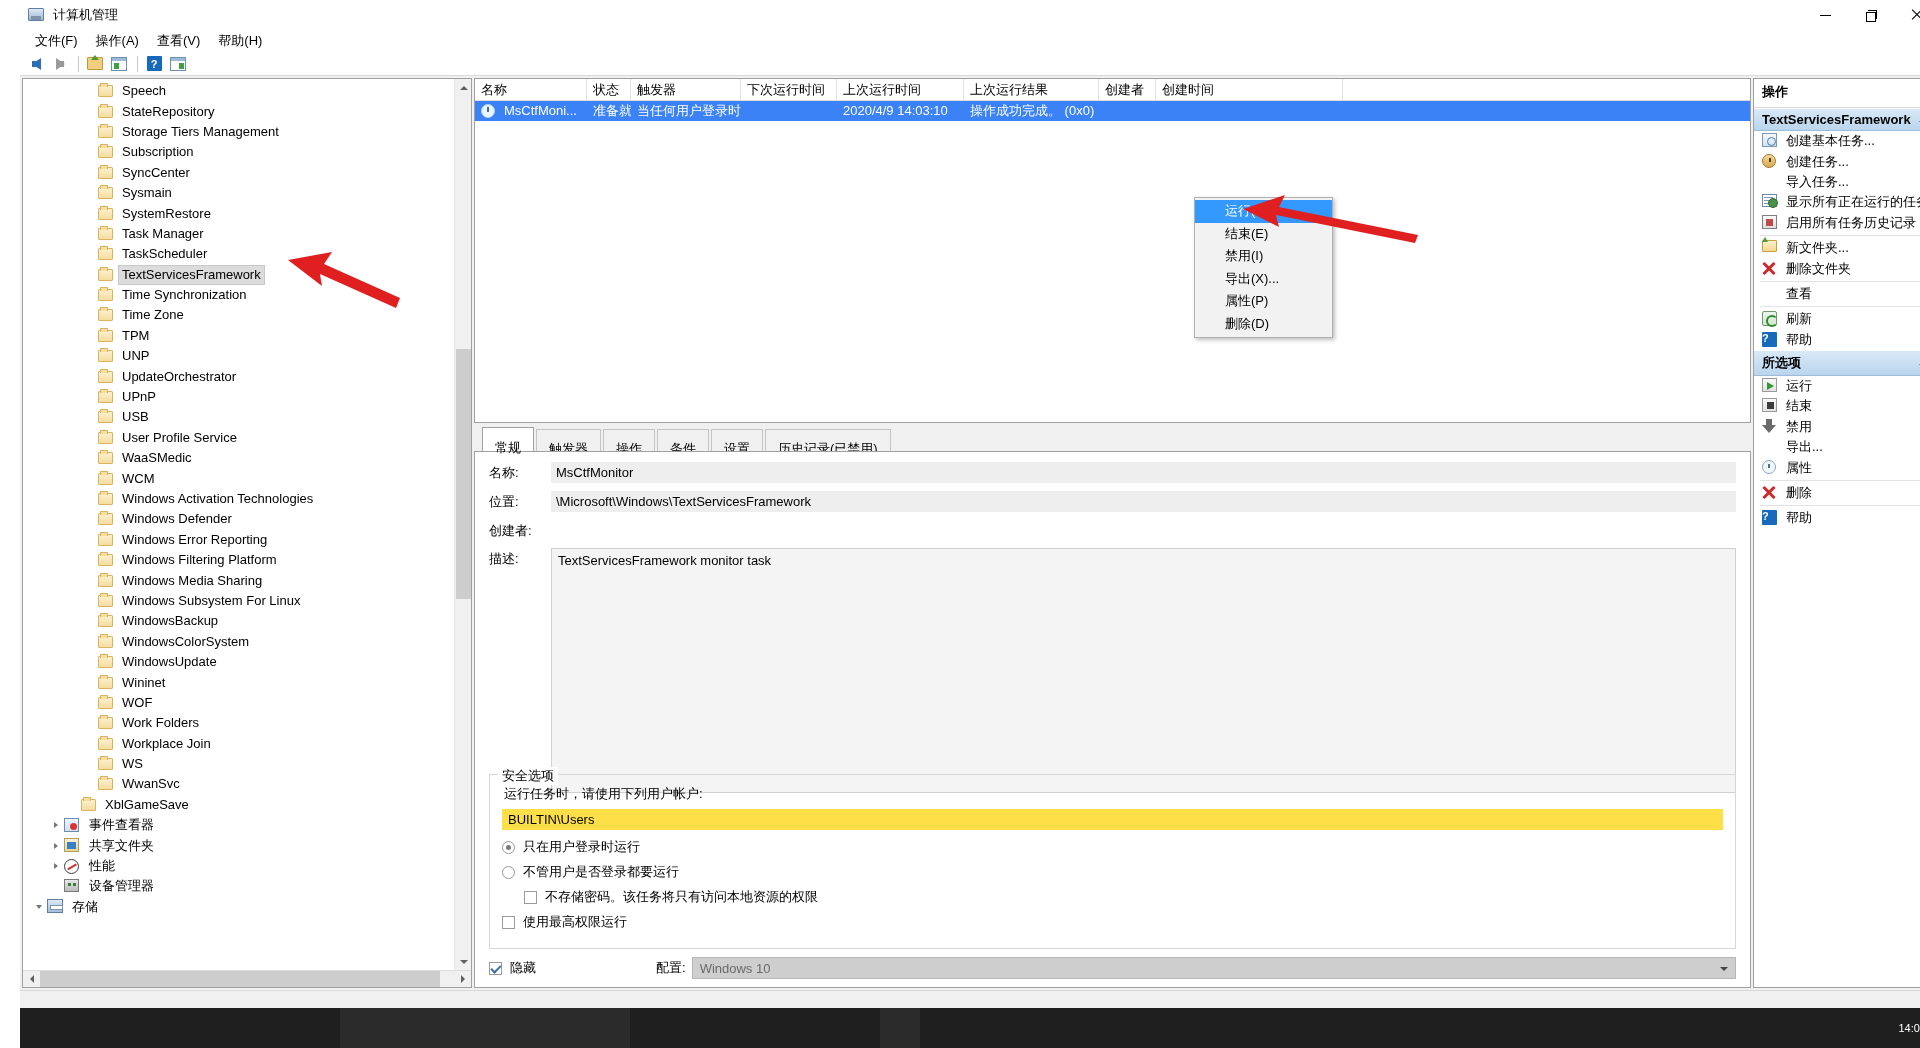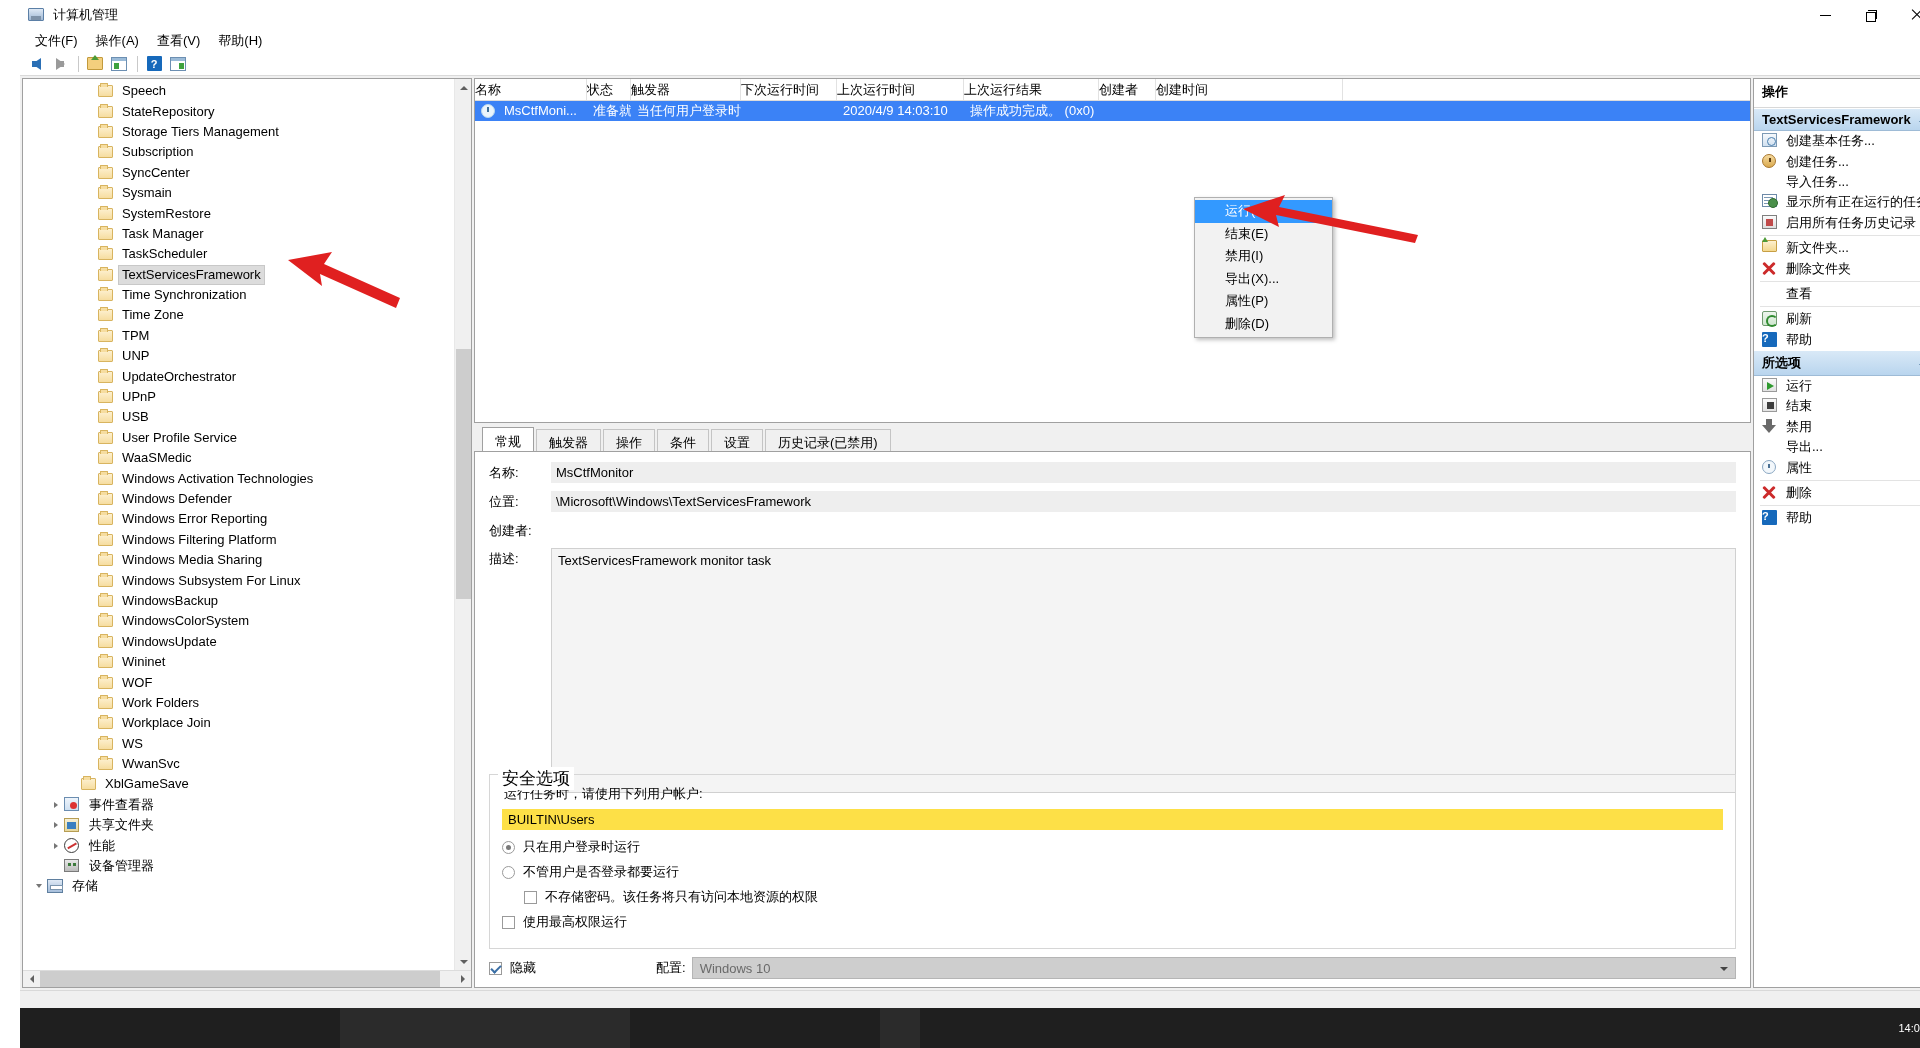--- a/index.html
+++ b/index.html
@@ -240,21 +240,21 @@
   .lv-header {
     height: 22px;
     display: flex;
     background: #ffffff;
     border-bottom: 1px solid #dcdcdc;
     font-size: 13px;
     flex: 0 0 22px;
   }
   .lv-header .col {
     border-right: 1px solid #e2e2e2;
-    padding: 2px 0;
+    padding: 2px 6px;
     line-height: 18px;
     white-space: nowrap;
     overflow: hidden;
   }
   .lv-rows { flex: 1 1 auto; position: relative; }
   .lv-row {
     height: 20px;
     display: flex;
     align-items: center;
     font-size: 13px;
@@ -284,21 +284,21 @@
   }
   .tabs {
     display: flex;
     align-items: flex-end;
     height: 24px;
     flex: 0 0 24px;
     padding-left: 8px;
   }
   .tab {
     height: 22px;
-    padding: 2px 12px;
+    padding: 8px 12px;
     line-height: 21px;
     font-size: 13px;
     background: #f0f0f0;
     border: 1px solid #c4c4c4;
     border-bottom: none;
     margin-right: 2px;
   }
   .tab.active {
     background: #ffffff;
     height: 24px;
@@ -338,21 +338,21 @@
   }
   .fieldset {
     border: 1px solid #d6d6d6;
     margin-top: 6px;
     padding: 6px 12px 10px 12px;
     position: relative;
   }
   .fieldset > .legend {
     position: absolute; top: -8px; left: 8px;
     background: #ffffff; padding: 0 4px;
-    font-size: 17px;
+    font-size: 13px;
     font-family: Liberation Serif, serif;
   }
   .so-line { font-size: 13px; margin: 4px 0 6px 2px; }
   .account-box {
     background:#fde047;
     padding: 3px 6px;
     font-size: 13px;
     margin-bottom: 8px;
   }
   .optrow { display:flex; align-items:center; margin: 7px 0; font-size: 13px;}
@@ -684,20 +684,26 @@
             <div class="tnode">
               <span style="display: inline-block; width: 59px; flex: 0 0 59px;"></span>
               <span class="twist"></span>
               <span class="ic-folder"></span>
               <span class="tlabel">WaaSMedic</span>
             </div>
             <div class="tnode">
               <span style="display: inline-block; width: 59px; flex: 0 0 59px;"></span>
               <span class="twist"></span>
               <span class="ic-folder"></span>
+              <span class="tlabel">WCM</span>
+            </div>
+            <div class="tnode">
+              <span style="display: inline-block; width: 59px; flex: 0 0 59px;"></span>
+              <span class="twist"></span>
+              <span class="ic-folder"></span>
               <span class="tlabel">Windows Activation Technologies</span>
             </div>
             <div class="tnode">
               <span style="display: inline-block; width: 59px; flex: 0 0 59px;"></span>
               <span class="twist"></span>
               <span class="ic-folder"></span>
               <span class="tlabel">Windows Defender</span>
             </div>
             <div class="tnode">
               <span style="display: inline-block; width: 59px; flex: 0 0 59px;"></span>

